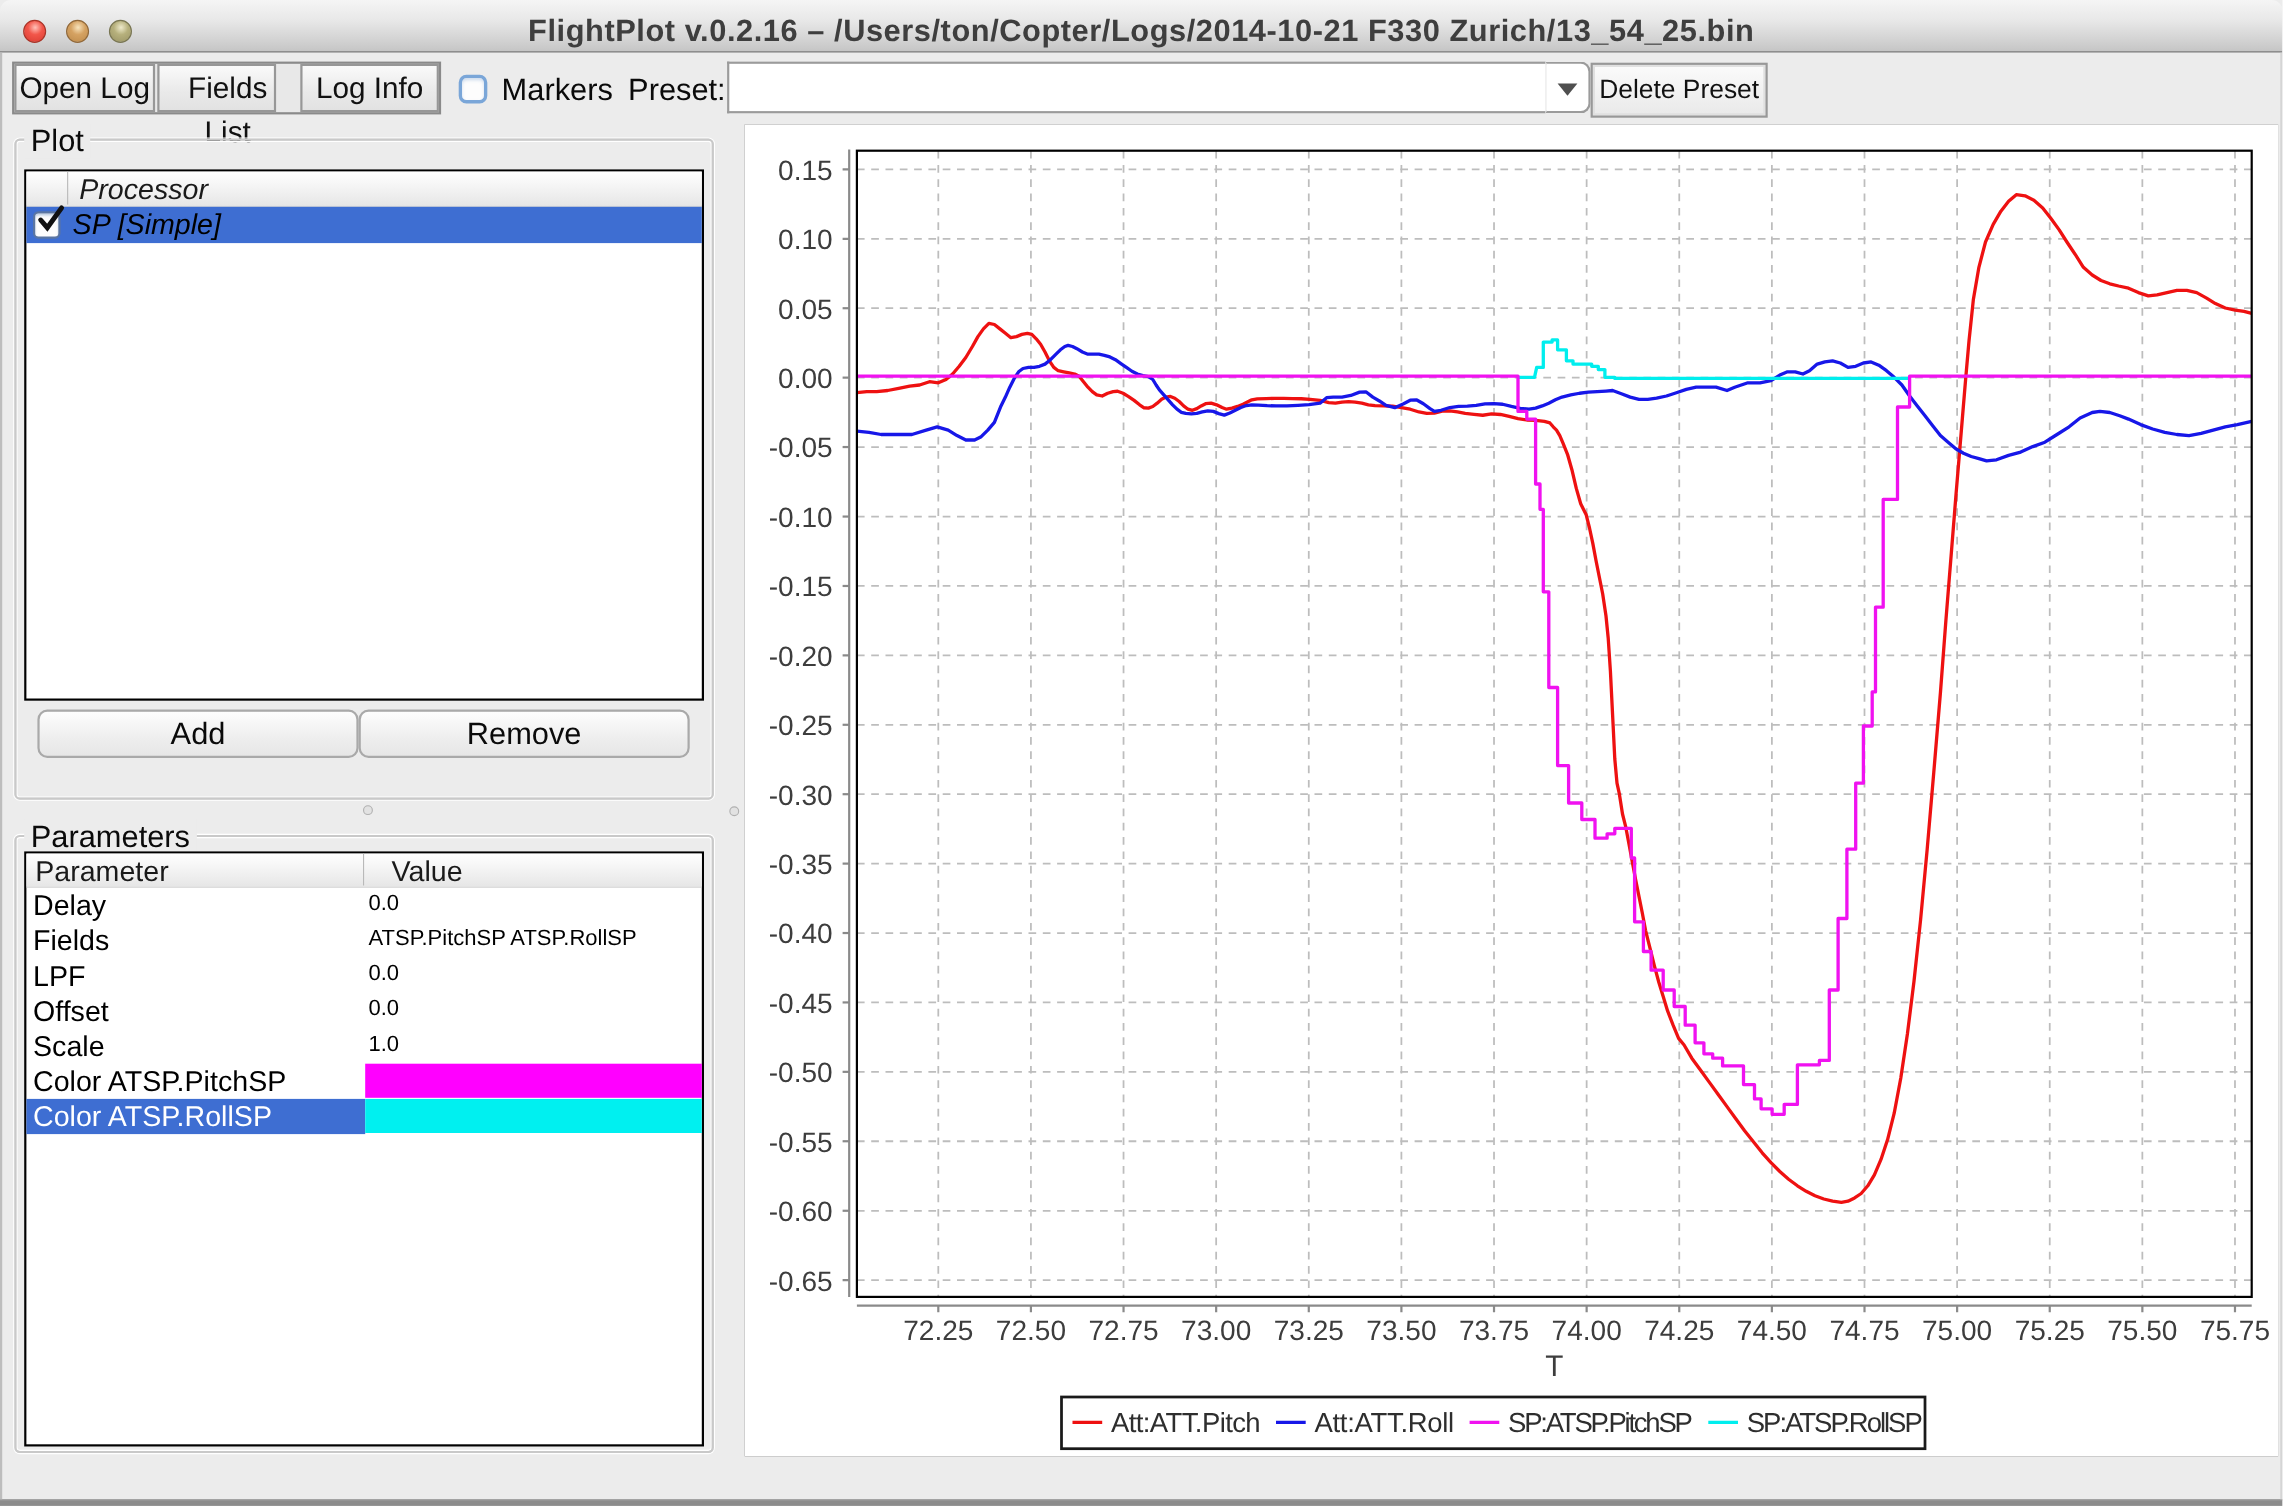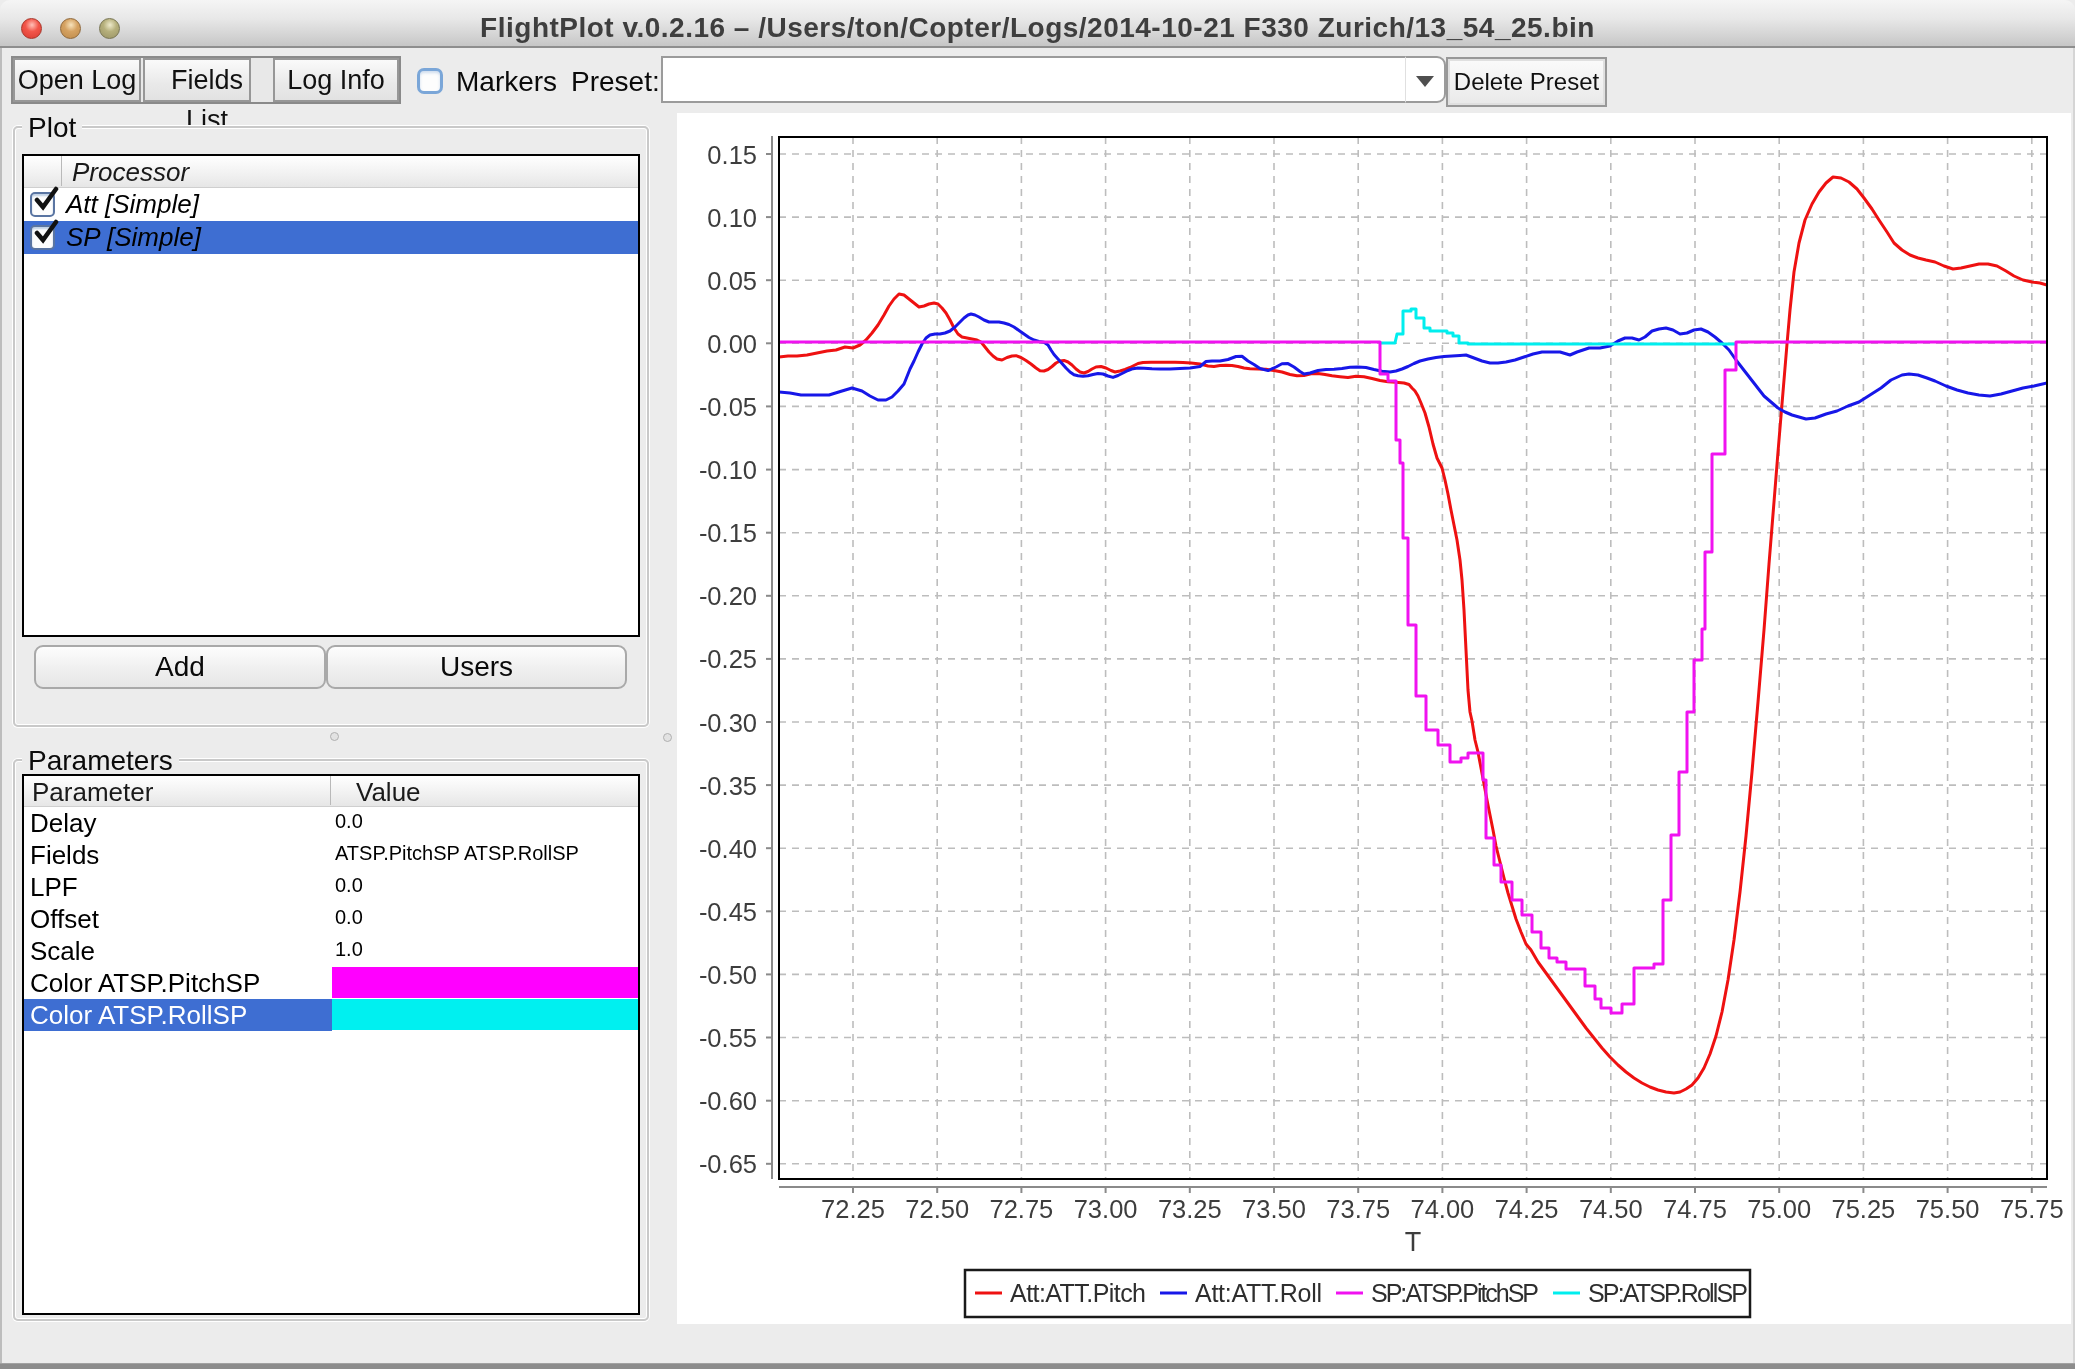--- a/index.html
+++ b/index.html
@@ -74,37 +74,30 @@
 <div id="comboarrow" class="abs"></div>
 <div id="delbtn" class="abs">Delete Preset</div>
 
 <div class="abs tborder" style="left:13px; top:126px; width:636px; height:601px;"></div>
 <div class="abs tlabel" style="left:22px; top:112px;">Plot</div>
 <div class="abs wtable" style="left:22px; top:154px; width:618px; height:483px;font-style:italic;">
   <div class="thead" style="height:32px; position:relative;">
     <span style="position:absolute; left:37px; top:0; width:1px; height:30px; background:#b9b9b9;"></span>
     <span style="position:absolute; left:48px; top:1px;">Processor</span>
   </div>
-  <div style="position:relative; height:33px; font-size:26px; color:#000;">
-    <span class="cbx" style="position:absolute; left:6px; top:4px;"></span>
-    <svg style="position:absolute; left:8px; top:-2px;" width="30" height="30" viewBox="0 0 30 30">
-        <path d="M5 14 L11 21 L24 3" fill="none" stroke="#111" stroke-width="4.5" stroke-linecap="round"></path>
-      </svg>
-    <span style="position:absolute; left:42px; top:1px;">Att [Simple]</span>
-  </div>
   <div class="rowsel" style="position:relative; height:33px; font-size:26px; color:#000;">
     <span class="cbx" style="position:absolute; left:6px; top:4px;"></span>
     <svg style="position:absolute; left:8px; top:-2px;" width="30" height="30" viewBox="0 0 30 30">
         <path d="M5 14 L11 21 L24 3" fill="none" stroke="#111" stroke-width="4.5" stroke-linecap="round"></path>
       </svg>
     <span style="position:absolute; left:42px; top:1px;">SP [Simple]</span>
   </div>
 </div>
 <div class="abs btn" style="left:34px; top:645px; width:292px; height:44px; line-height:40px;">Add</div>
-<div class="abs btn" style="left:326px; top:645px; width:301px; height:44px; line-height:40px;">Users</div>
+<div class="abs btn" style="left:326px; top:645px; width:301px; height:44px; line-height:40px;">Remove</div>
 
 <div class="abs" style="left:330px; top:732px; width:9px; height:9px; border-radius:50%; border:1.5px solid #b0b0b0; background:#e2e2e2;"></div>
 <div class="abs" style="left:663px; top:733px; width:9px; height:9px; border-radius:50%; border:1.5px solid #b0b0b0; background:#e2e2e2;"></div>
 
 <div class="abs tborder" style="left:13px; top:759px; width:636px; height:562px;"></div>
 <div class="abs tlabel" style="left:22px; top:745px;">Parameters</div>
 <div class="abs wtable" style="left:22px; top:774px; width:618px; height:541px;">
   <div class="thead" style="height:31px; position:relative;">
     <span style="position:absolute; left:8px; top:1px;">Parameter</span>
     <span style="position:absolute; left:306px; top:0; width:1px; height:29px; background:#b9b9b9;"></span>

